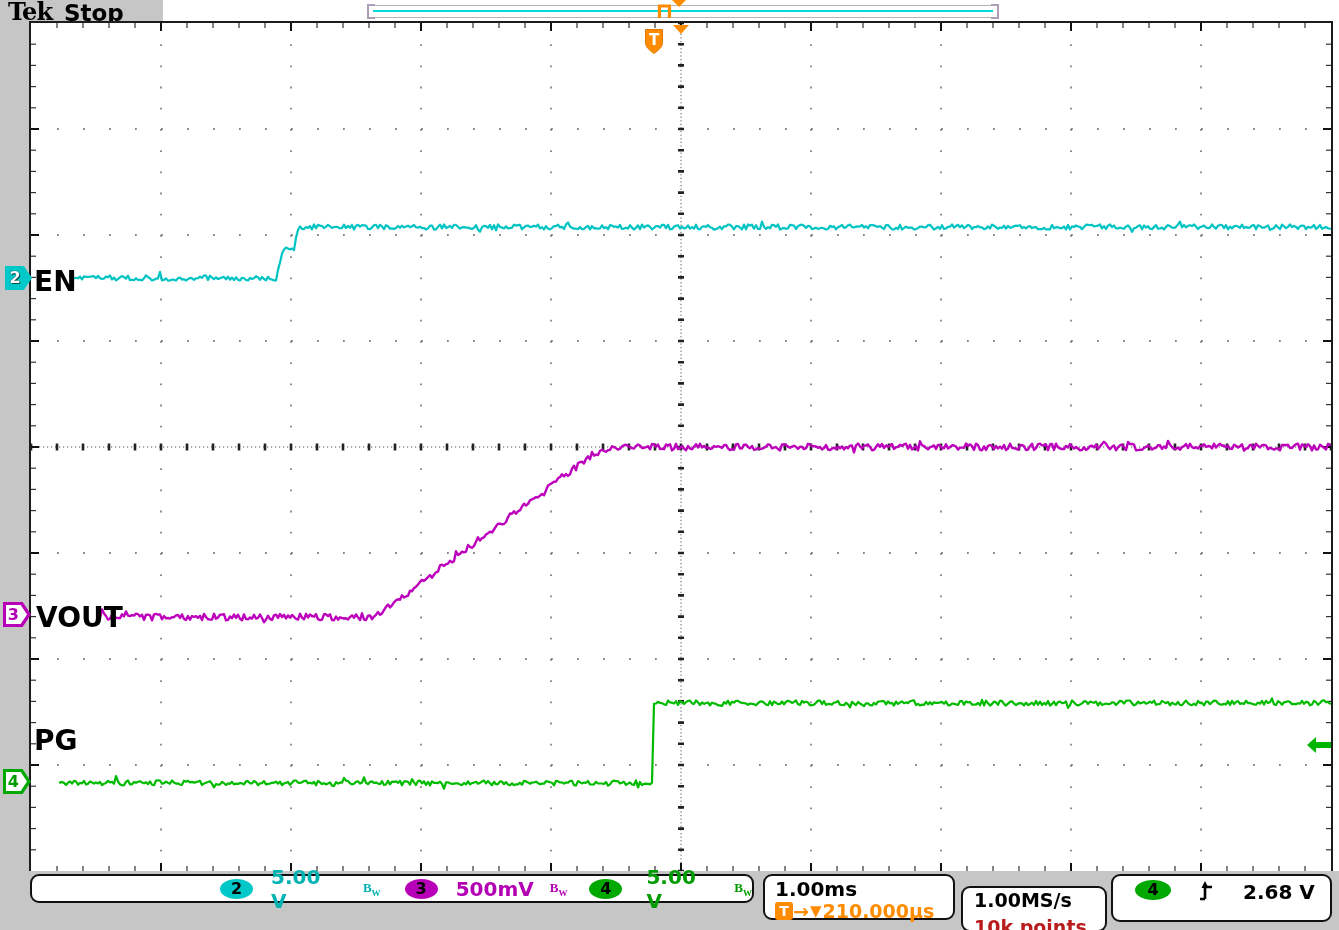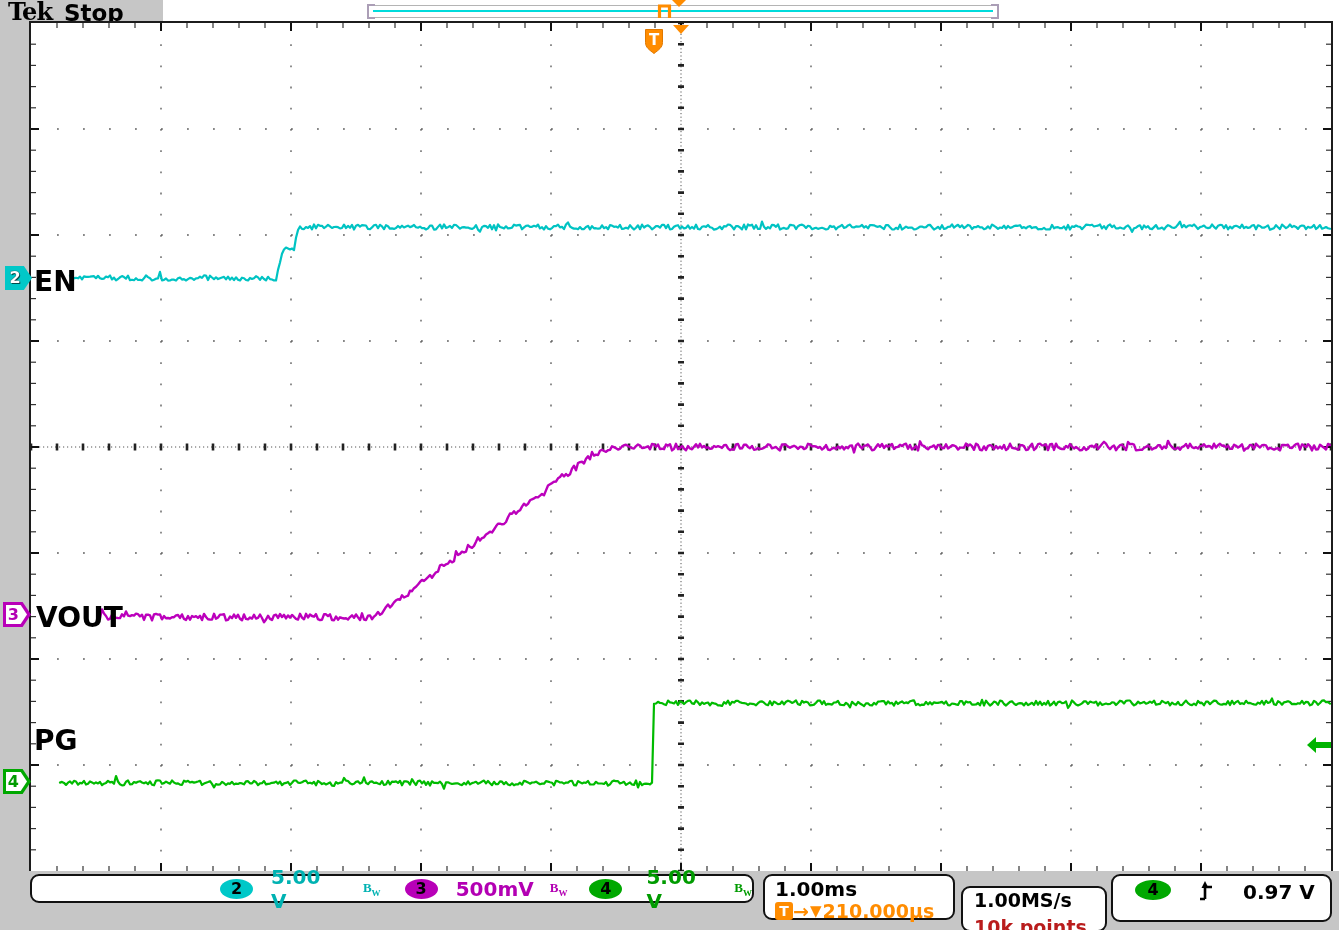--- a/index.html
+++ b/index.html
@@ -328,15 +328,15 @@
     <div class="hline2" style="color:#000;">1.00MS/s</div>
     <div class="hline2" style="color:#b91c1c;margin-top:5px;">10k points</div>
   </div>
 
   <div class="robox row" style="left:1111px;top:3px;width:221px;height:48px;align-items:flex-start;padding:4px 0 0 22px;">
     <span class="ell b-grn">4</span>
     <svg width="18" height="22" style="margin-left:26px;">
       <path d="M3,19 H8 M8,19 V7 M8,7 H15" stroke="#000" stroke-width="2.6" fill="none"></path>
       <polygon points="8,1 4.5,8 11.5,8" fill="#000"></polygon>
     </svg>
-    <span class="rotext" style="color:#000;margin-left:28px;">0.97 V</span>
+    <span class="rotext" style="color:#000;margin-left:28px;">2.68 V</span>
   </div>
 </div>
 
 </body></html>

